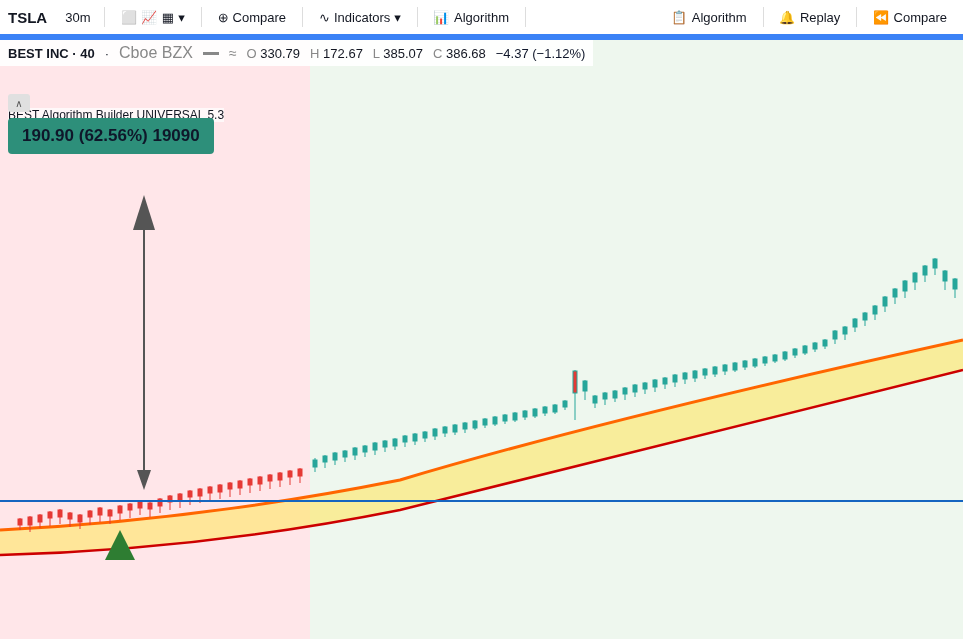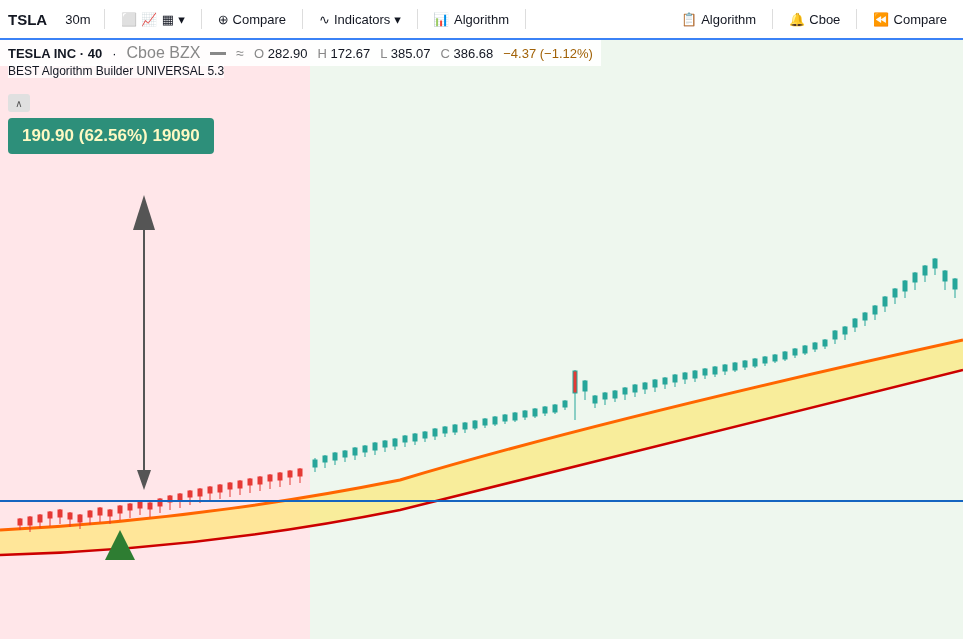--- a/index.html
+++ b/index.html
@@ -4,21 +4,21 @@
   <style>
     * { margin: 0; padding: 0; box-sizing: border-box; }
     body { width: 963px; height: 639px; overflow: hidden; font-family: Arial, sans-serif; background: #fff; }
 
     
     #toolbar {
       display: flex;
       align-items: center;
       height: 40px;
       background: #fff;
-      border-bottom: 2px solid #3b82f6;
+      border-bottom: 6px solid #3b82f6;
       padding: 0 8px;
       gap: 4px;
     }
     .toolbar-symbol {
       font-weight: bold;
       font-size: 15px;
       margin-right: 8px;
       color: #131722;
     }
     .toolbar-divider {
@@ -73,21 +73,21 @@
       color: #131722;
       background: rgba(255,255,255,0.9);
       position: absolute;
       top: 0;
       left: 0;
       z-index: 10;
     }
     .price-label { font-weight: bold; }
     .price-dot-gray { width: 16px; height: 3px; background: #888; display: inline-block; }
     .price-dot-approx { color: #888; font-size: 14px; }
-    .price-negative { color: #a16207; }
+    .price-negative { color: #0f172a; }
 
     
     #indicator-labels {
       position: absolute;
       top: 22px;
       left: 0;
       z-index: 10;
       padding: 2px 8px;
       display: flex;
       flex-direction: column;
@@ -95,20 +95,21 @@
     }
     .ind-label {
       font-size: 12px;
       color: #131722;
       background: rgba(255,255,255,0.7);
     }
     .ind-label-row {
       display: flex;
       align-items: center;
       gap: 6px;
+      margin-top: 44px;
     }
     .eye-icon { cursor: pointer; font-size: 12px; color: #555; }
 
     
     #collapse-btn {
       position: absolute;
       top: 54px;
       left: 8px;
       z-index: 10;
       width: 22px;
@@ -124,21 +125,21 @@
       color: #555;
     }
 
     
     #price-tooltip {
       position: absolute;
       top: 78px;
       left: 8px;
       z-index: 20;
       background: #2d8f7a;
-      color: #fef9c3;
+      color: #0f172a;
       padding: 8px 14px;
       border-radius: 4px;
       font-size: 17px;
       font-weight: bold;
     }
 
     
     #chart-svg {
       position: absolute;
       top: 0;
@@ -211,50 +212,50 @@
   </button>
   <div class="toolbar-divider"></div>
   <div class="toolbar-right">
     <button class="toolbar-btn">
       <span>📋</span>
       <span>Algorithm</span>
     </button>
     <div class="toolbar-divider"></div>
     <button class="toolbar-btn">
       <span>🔔</span>
-      <span>Cboe</span>
+      <span>Replay</span>
     </button>
     <div class="toolbar-divider"></div>
     <button class="toolbar-btn">
       <span>⏪</span>
       <span>Compare</span>
     </button>
   </div>
 </div>
 
 <div id="chart-container">
 
   <div class="zone-pink"></div>
   <div class="zone-green"></div>
 
   <div class="blue-line"></div>
 
   <div id="price-bar">
     <span class="price-label">
-      <span>TESLA INC</span>
+      <span>BEST INC</span>
       <span> · </span>
       <span>40</span>
     </span>
     <span>·</span>
     <span style="color:#888;font-size:16px;">Cboe BZX</span>
     <span class="price-dot-gray"></span>
     <span class="price-dot-approx">≈</span>
     <span>
       <span style="color:#888;">O</span>
-      <span>282.90</span>
+      <span>330.79</span>
     </span>
     <span>
       <span style="color:#888;">H</span>
       <span>172.67</span>
     </span>
     <span>
       <span style="color:#888;">L</span>
       <span>385.07</span>
     </span>
     <span>

